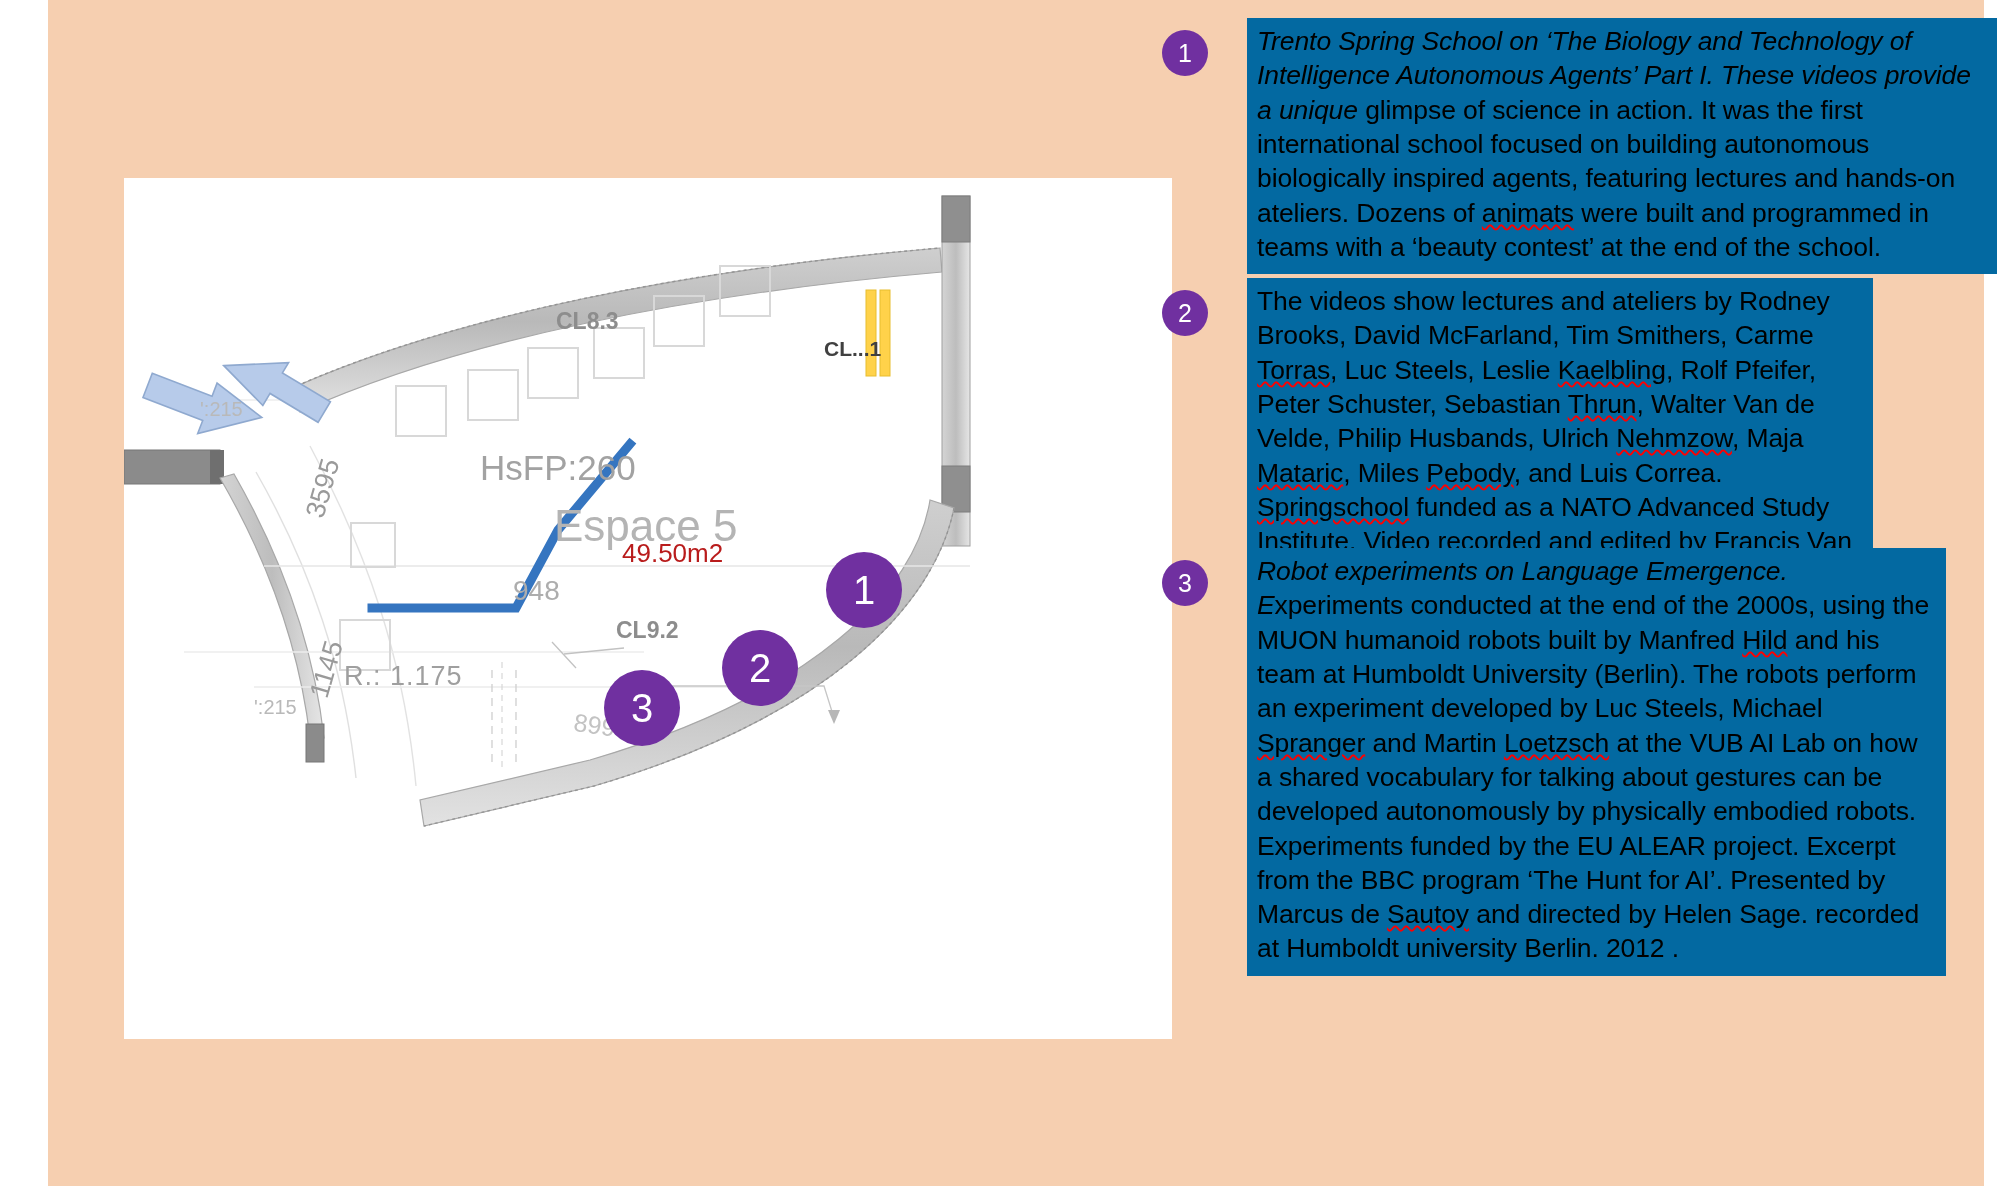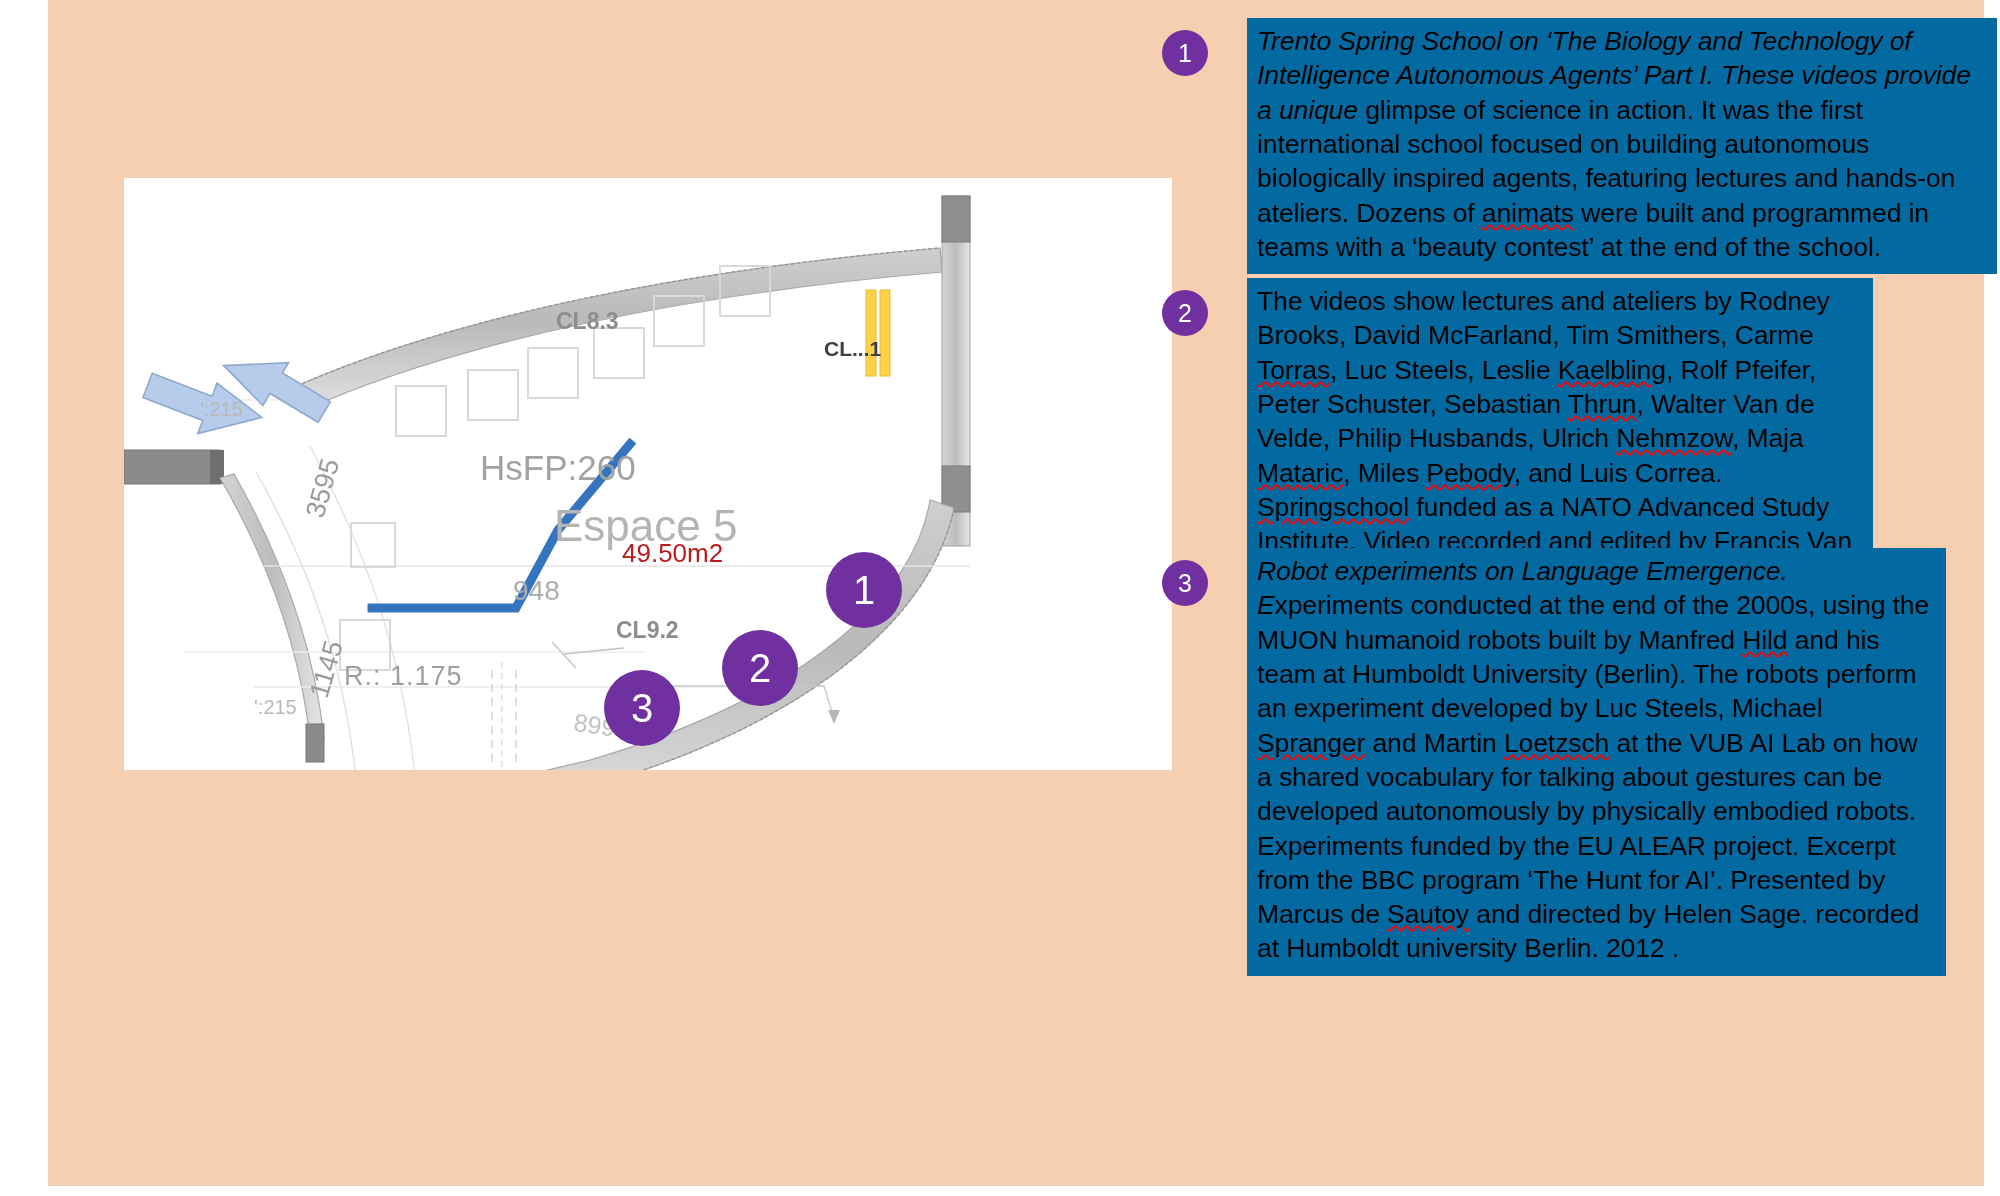--- a/index.html
+++ b/index.html
@@ -41,21 +41,21 @@
     width: 2000px; height: 10px;
     background: #ffffff;
   }
 
   
   #plan-panel {
     position: absolute;
     left: 124px;
     top: 178px;
     width: 1048px;
-    height: 592px;
+    height: 861px;
     background: #ffffff;
     overflow: hidden;
   }
   #plan-svg {
     position: absolute;
     left: 0; top: 0;
     width: 1048px;
     height: 800px;
     display: block;
   }

